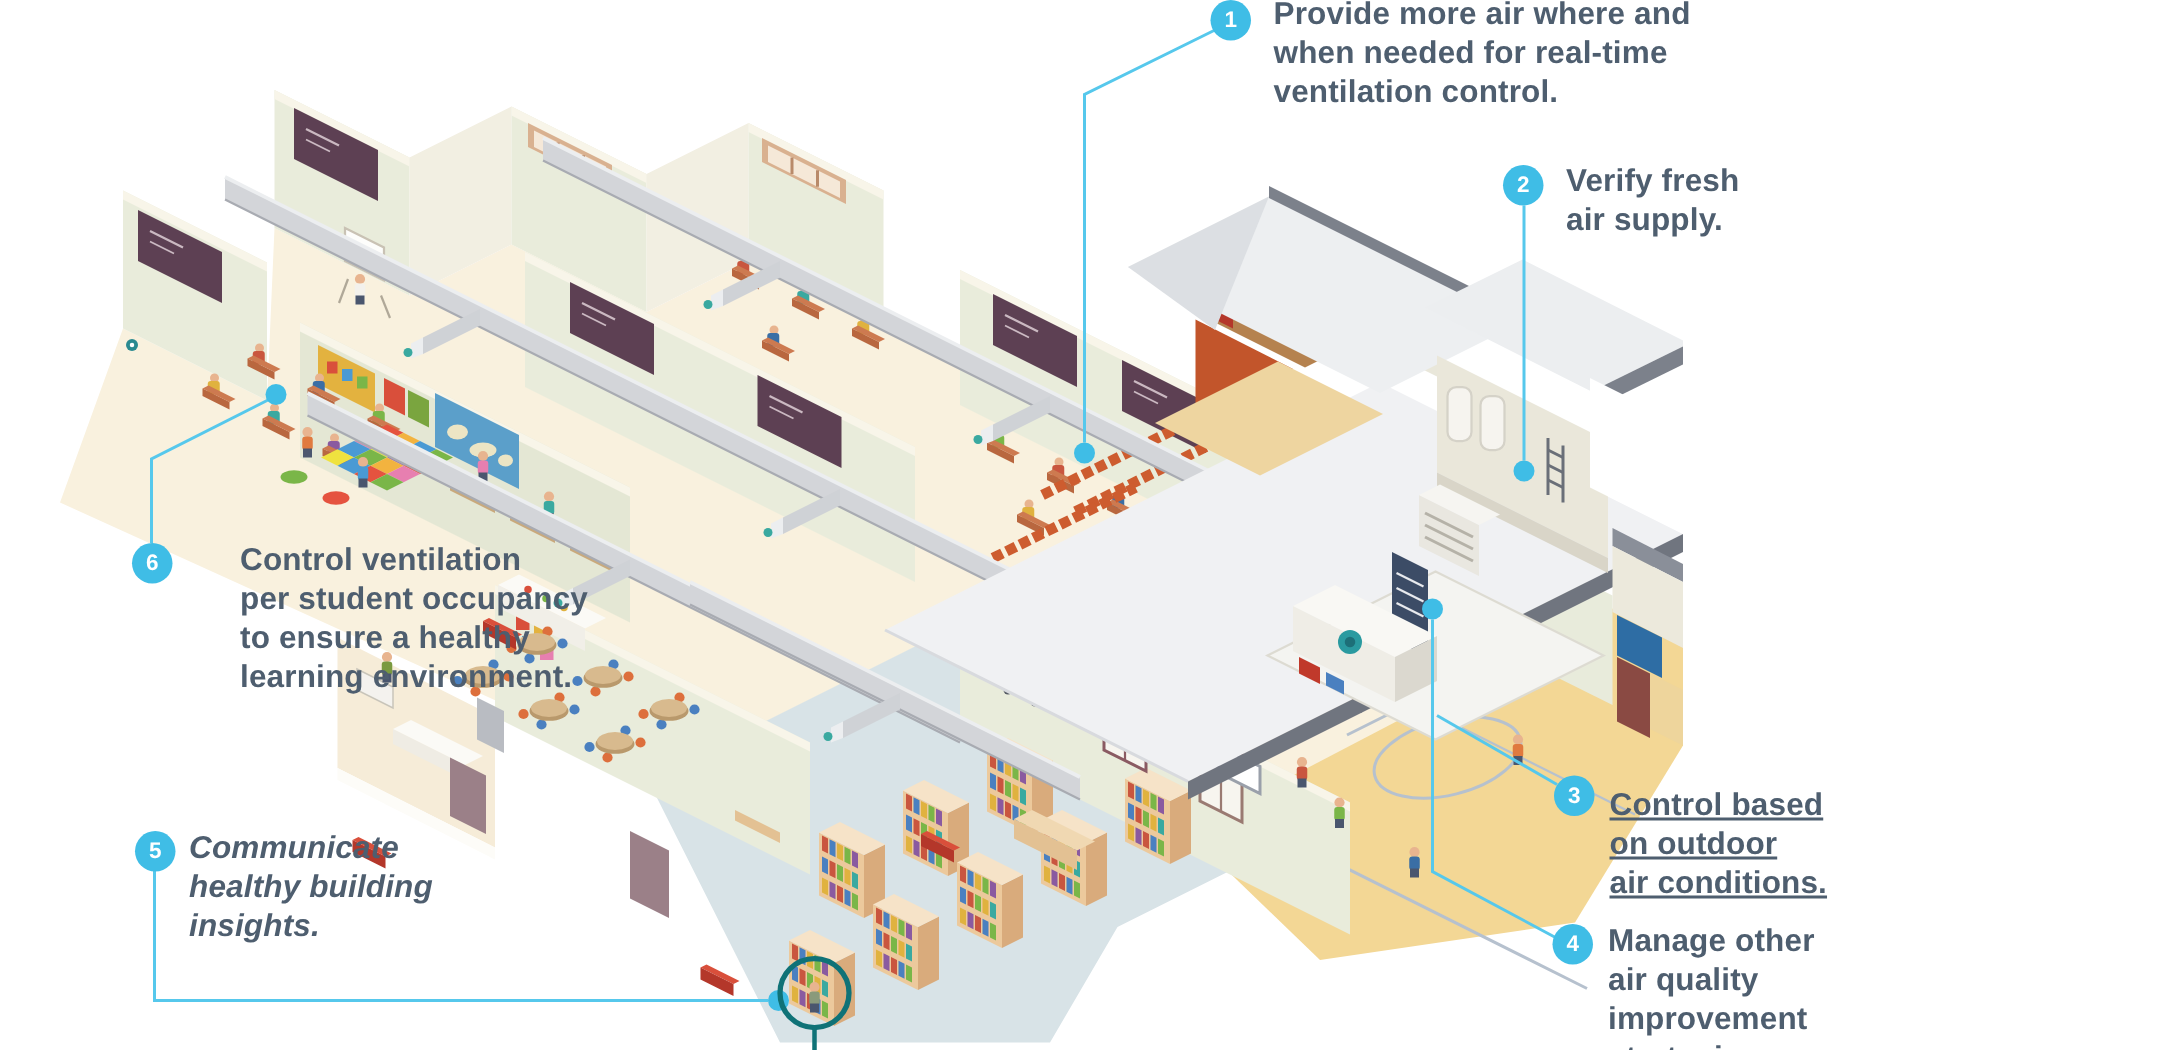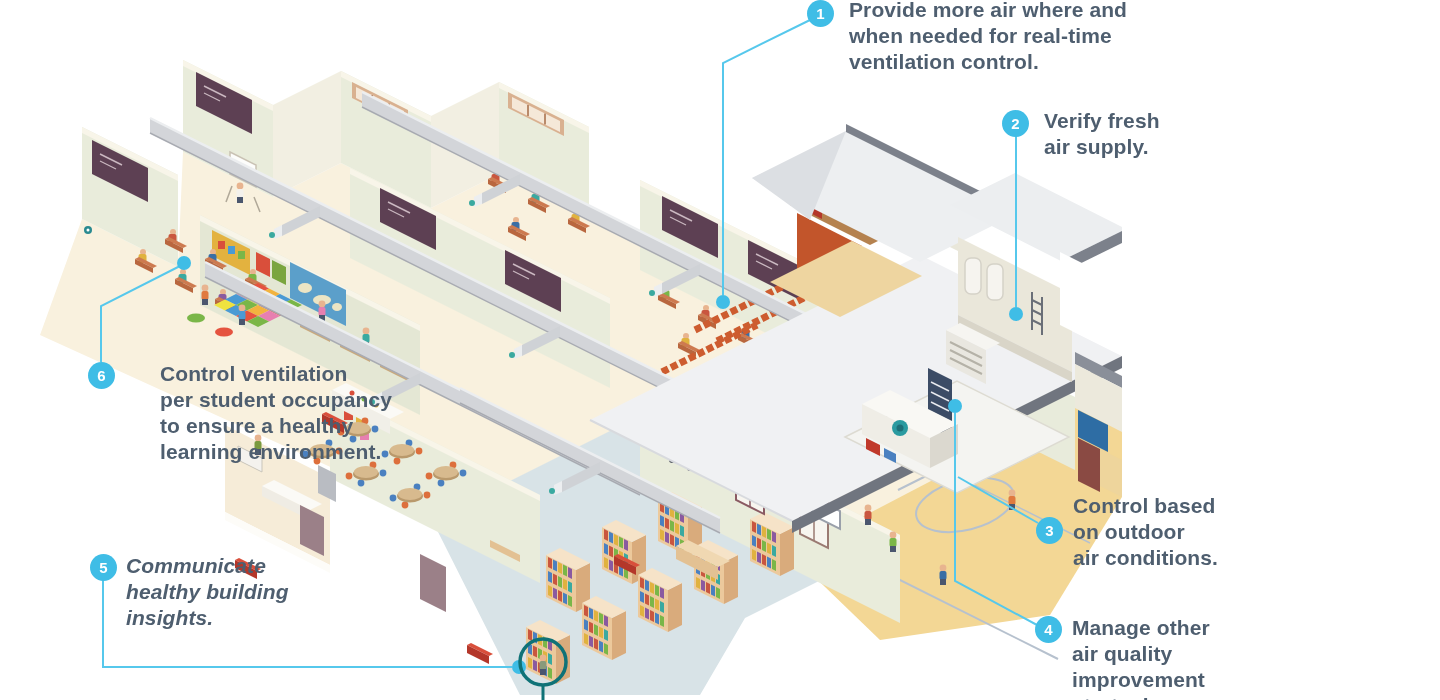--- a/index.html
+++ b/index.html
@@ -17,21 +17,21 @@
     display:flex;align-items:center;justify-content:center;line-height:1;
   }
   .callout-text{
     position:absolute;margin:0;white-space:pre-line;
     color:#4e5e6f;font-size:21px;line-height:26px;font-weight:600;
     letter-spacing:0.1px;width:330px;
   }
   
   .b1{left:807px;top:0px;}   .t1{left:849px;top:-3px;}
   .b2{left:1002px;top:110px;}.t2{left:1044px;top:108px;}
-  .b3{left:1036px;top:517px;}.t3{left:1073px;top:493px;}
+  .b3{left:1036px;top:517px;}.t3{left:1073px;top:524px;text-decoration:underline;}
   .b4{left:1035px;top:616px;}.t4{left:1072px;top:615px;}
   .b5{left:90px;top:554px;}  .t5{left:126px;top:553px;font-style:italic;}
   .b6{left:88px;top:362px;}  .t6{left:124px;top:361px;margin-left:36px;}
 </style>
 </head>
 <body>
 
 <div class="stage">
 
 <svg class="scene" width="1440" height="700" viewBox="0 0 1440 700">

